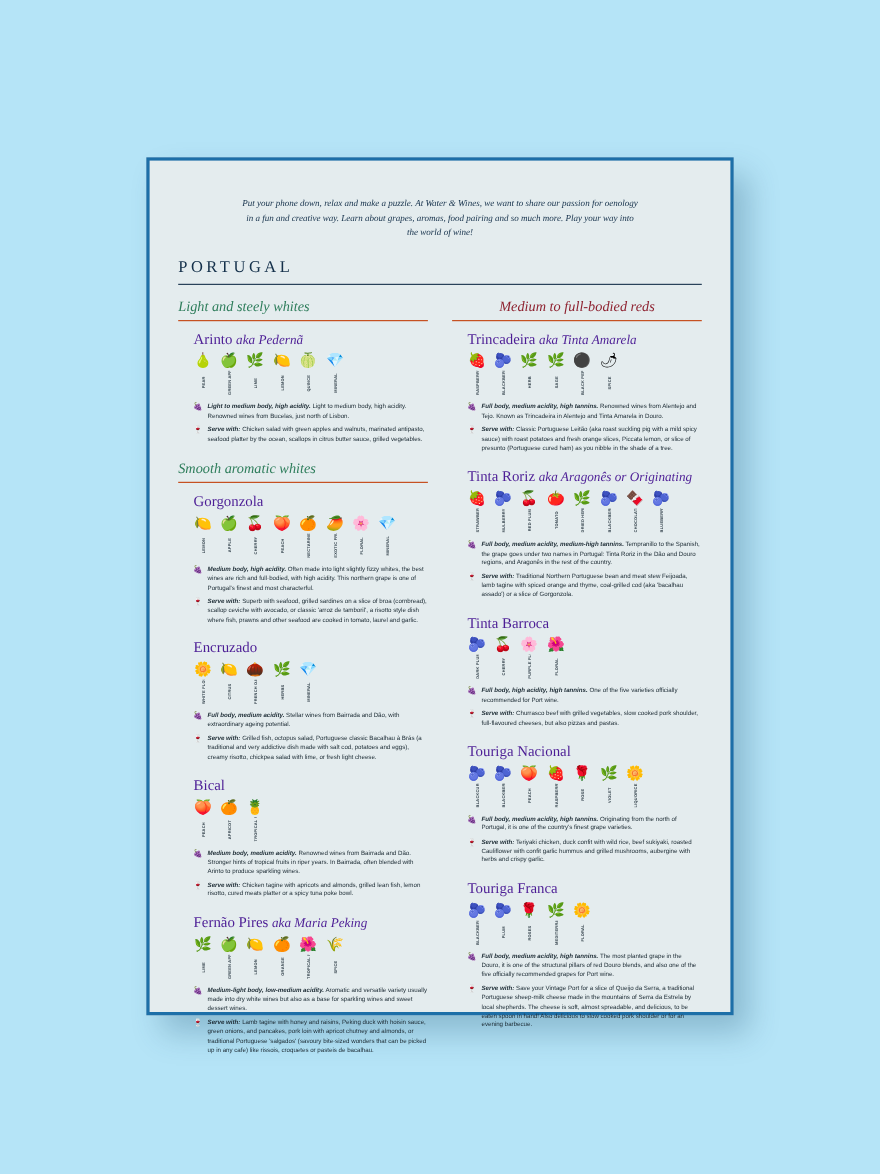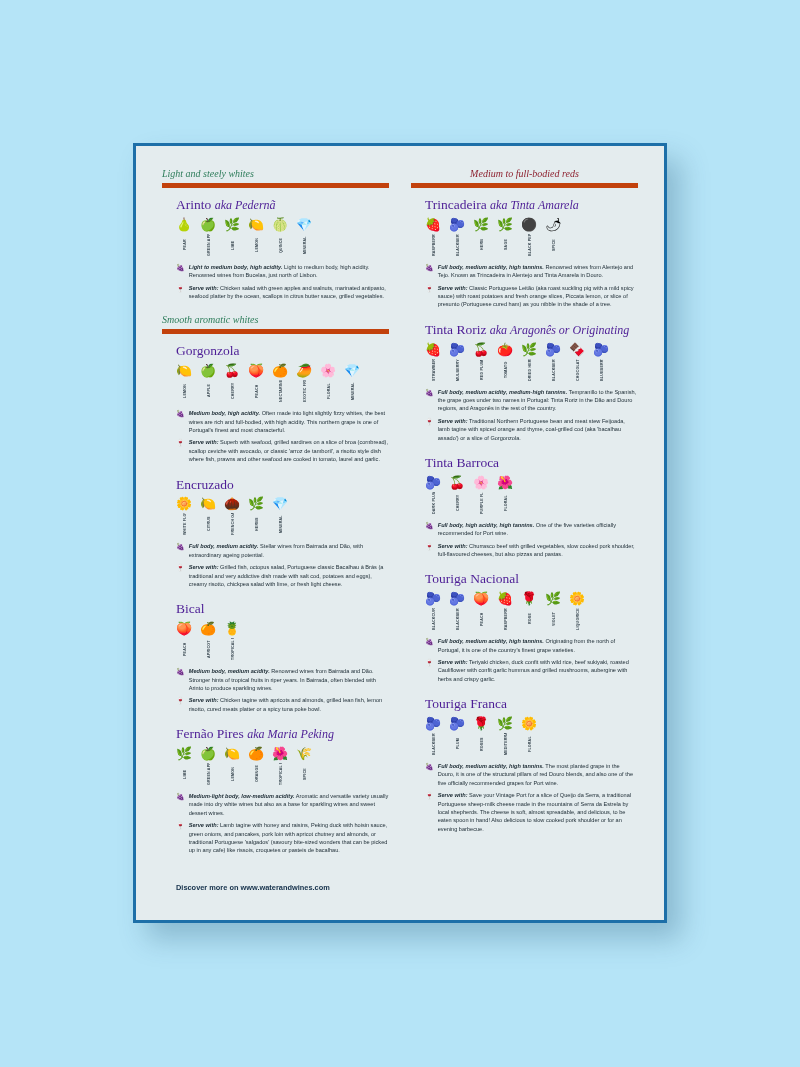--- a/index.html
+++ b/index.html
@@ -35,23 +35,23 @@
     color:#14304a;
     border-bottom:1px solid #14304a;
     padding-bottom:6px;
     margin-bottom:12px;
   }
   .columns{display:flex;gap:22px;}
   .col{width:50%;}
   .cat{
     font-family:"Liberation Serif", serif;
     font-style:italic;
-    font-size:10px;
+    font-size:13px;
     color:#2e7d5b;
-    border-bottom:5px solid #c2410c;
+    border-bottom:1px solid #c2410c;
     padding-bottom:4px;
     margin-bottom:10px;
   }
   .cat.red{color:#8e2230;text-align:center;}
   .grape{margin:0 0 14px 14px;}
   .gname{
     font-family:"Liberation Serif", serif;
     font-size:13.5px;
     color:#4c1d95;
     margin-bottom:5px;
@@ -86,21 +86,23 @@
     font-size:7.4px;font-weight:bold;color:#14304a;
     margin:14px 0 0 14px;
   }
 </style>
 </head>
 <body>
 
 <div class="stage">
   <div class="poster">
 
-
+    <div class="intro">Put your phone down, relax and make a puzzle. At Water &amp; Wines, we want to share our passion for oenology in a fun and creative way. Learn about grapes, aromas, food pairing and so much more. Play your way into the world of wine!</div>
+
+    <div class="country">PORTUGAL</div>
 
     <div class="columns">
       <div class="col" id="left-col">
           <div class="cat">Light and steely whites</div>
           <div class="grape">
             <div class="gname">Arinto <span class="aka">aka Pedernã</span></div>
             <div class="icons">
               <div class="ic">
                 <span class="glyph">🍐</span>
                 <span class="lbl">PEAR</span>
@@ -460,15 +462,14 @@
               <span class="txt"><b>Full body, medium acidity, high tannins.</b> The most planted grape in the Douro, it is one of the structural pillars of red Douro blends, and also one of the five officially recommended grapes for Port wine.</span>
             </div>
             <div class="note">
               <span class="bullet">🍷</span>
               <span class="txt"><b>Serve with:</b> Save your Vintage Port for a slice of Queijo da Serra, a traditional Portuguese sheep-milk cheese made in the mountains of Serra da Estrela by local shepherds. The cheese is soft, almost spreadable, and delicious, to be eaten spoon in hand! Also delicious to slow cooked pork shoulder or for an evening barbecue.</span>
             </div>
           </div>
         </div>
     </div>
 
-    <div class="discover">Discover more on www.waterandwines.com</div>
   </div>
 </div>
 
 </body></html>

